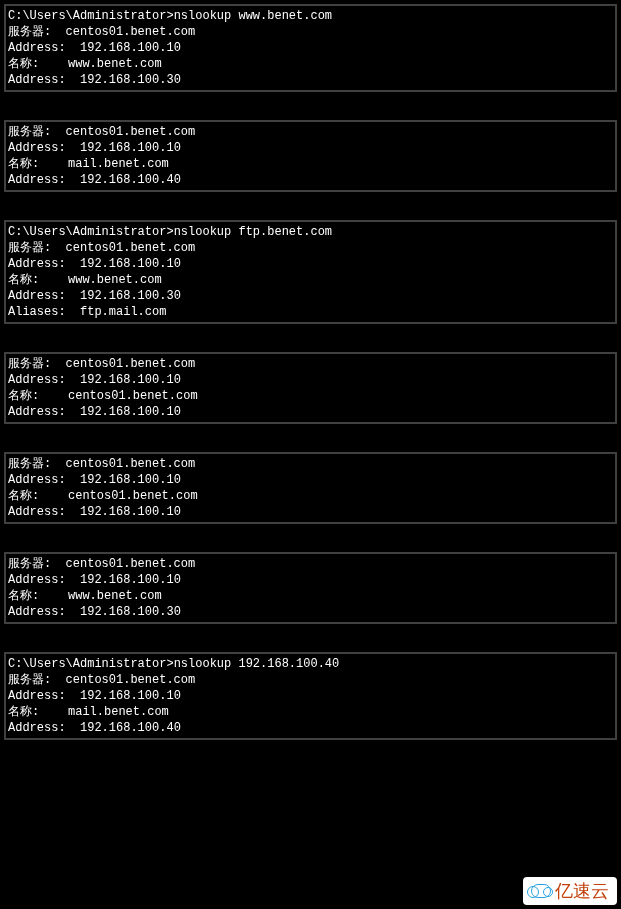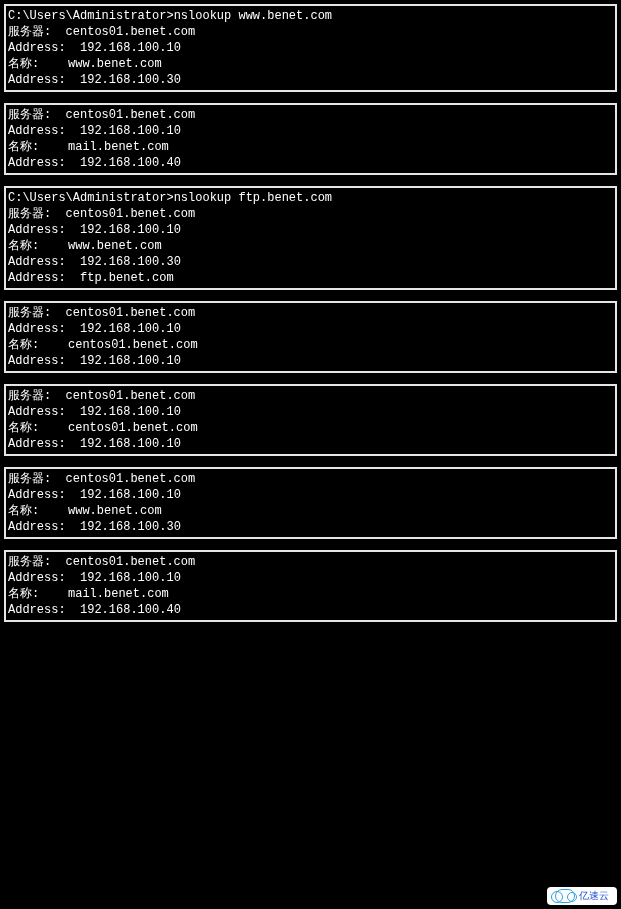--- a/index.html
+++ b/index.html
@@ -1,20 +1,20 @@
 <!DOCTYPE html>
 <html><head>
   <meta charset="utf-8">
   <style>
     * { margin: 0; padding: 0; box-sizing: border-box; }
     body { background: #fff; font-family: "Courier New", monospace; font-size: 12px; width: 621px; }
     .terminal { background: #000; color: #fff; padding: 4px 4px; width: 100%; min-height: 909px; }
-    .block { border: 2px solid #e5e5e5; padding: 2px 2px; margin-bottom: 11px; }
+    .block { border: 2px solid #404040; padding: 2px 2px; margin-bottom: 28px; }
     .line { white-space: pre; line-height: 16px; }
-    .watermark { position: fixed; bottom: 4px; right: 4px; background: #fff; padding: 2px 8px; border-radius: 4px; display: flex; align-items: center; gap: 4px; font-family: sans-serif; font-size: 10px; color: #1d4ed8; box-shadow: 0 0 4px rgba(0,0,0,.2); }
+    .watermark { position: fixed; bottom: 4px; right: 4px; background: #fff; padding: 2px 8px; border-radius: 4px; display: flex; align-items: center; gap: 4px; font-family: sans-serif; font-size: 18px; color: #c2410c; box-shadow: 0 0 4px rgba(0,0,0,.2); }
     .watermark-icon { width: 20px; height: 14px; border: 1.5px solid #2aa3e0; border-radius: 7px; position: relative; }
     .watermark-icon::before, .watermark-icon::after { content:""; position:absolute; border:1.5px solid #2aa3e0; border-radius:50%; }
     .watermark-icon::before { width:10px; height:10px; left:-5px; top:1px; }
     .watermark-icon::after { width:8px; height:8px; right:-3px; top:2px; }
   </style>
 </head>
 <body>
 
 <div class="terminal" id="terminal">
     <div class="block">
@@ -32,21 +32,21 @@
       <div class="line">名称:    mail.benet.com</div>
       <div class="line">Address:  192.168.100.40</div>
     </div>
     <div class="block">
       <div class="line">C:\Users\Administrator&gt;nslookup ftp.benet.com</div>
       <div class="line">服务器:  centos01.benet.com</div>
       <div class="line">Address:  192.168.100.10</div>
       <div class="line"></div>
       <div class="line">名称:    www.benet.com</div>
       <div class="line">Address:  192.168.100.30</div>
-      <div class="line">Address:  ftp.benet.com</div>
+      <div class="line">Aliases:  ftp.mail.com</div>
     </div>
     <div class="block">
       <div class="line">服务器:  centos01.benet.com</div>
       <div class="line">Address:  192.168.100.10</div>
       <div class="line"></div>
       <div class="line">名称:    centos01.benet.com</div>
       <div class="line">Address:  192.168.100.10</div>
     </div>
     <div class="block">
       <div class="line">服务器:  centos01.benet.com</div>
@@ -56,20 +56,21 @@
       <div class="line">Address:  192.168.100.10</div>
     </div>
     <div class="block">
       <div class="line">服务器:  centos01.benet.com</div>
       <div class="line">Address:  192.168.100.10</div>
       <div class="line"></div>
       <div class="line">名称:    www.benet.com</div>
       <div class="line">Address:  192.168.100.30</div>
     </div>
     <div class="block">
+      <div class="line">C:\Users\Administrator&gt;nslookup 192.168.100.40</div>
       <div class="line">服务器:  centos01.benet.com</div>
       <div class="line">Address:  192.168.100.10</div>
       <div class="line"></div>
       <div class="line">名称:    mail.benet.com</div>
       <div class="line">Address:  192.168.100.40</div>
     </div>
   </div>
 
 <div class="watermark">
   <span class="watermark-icon"></span>

